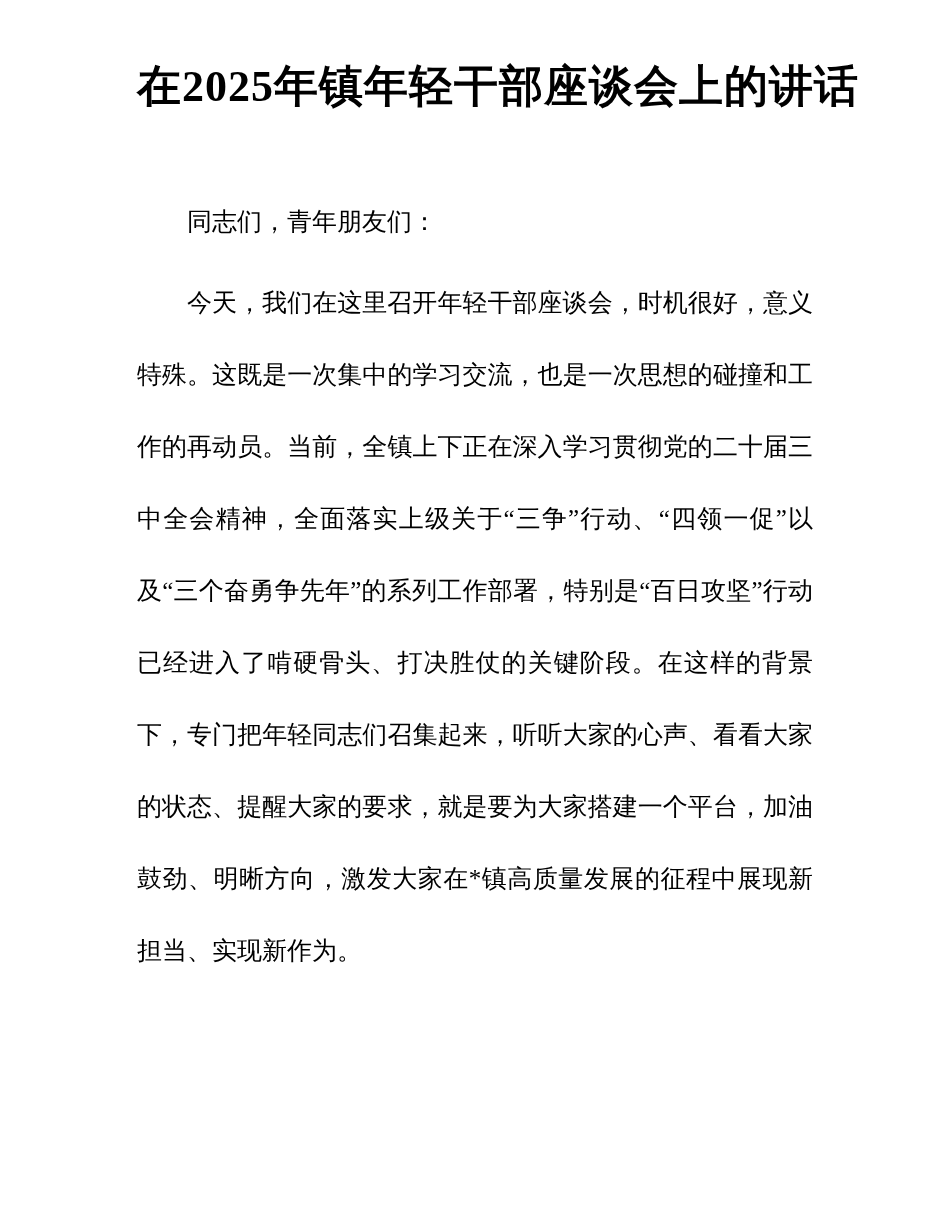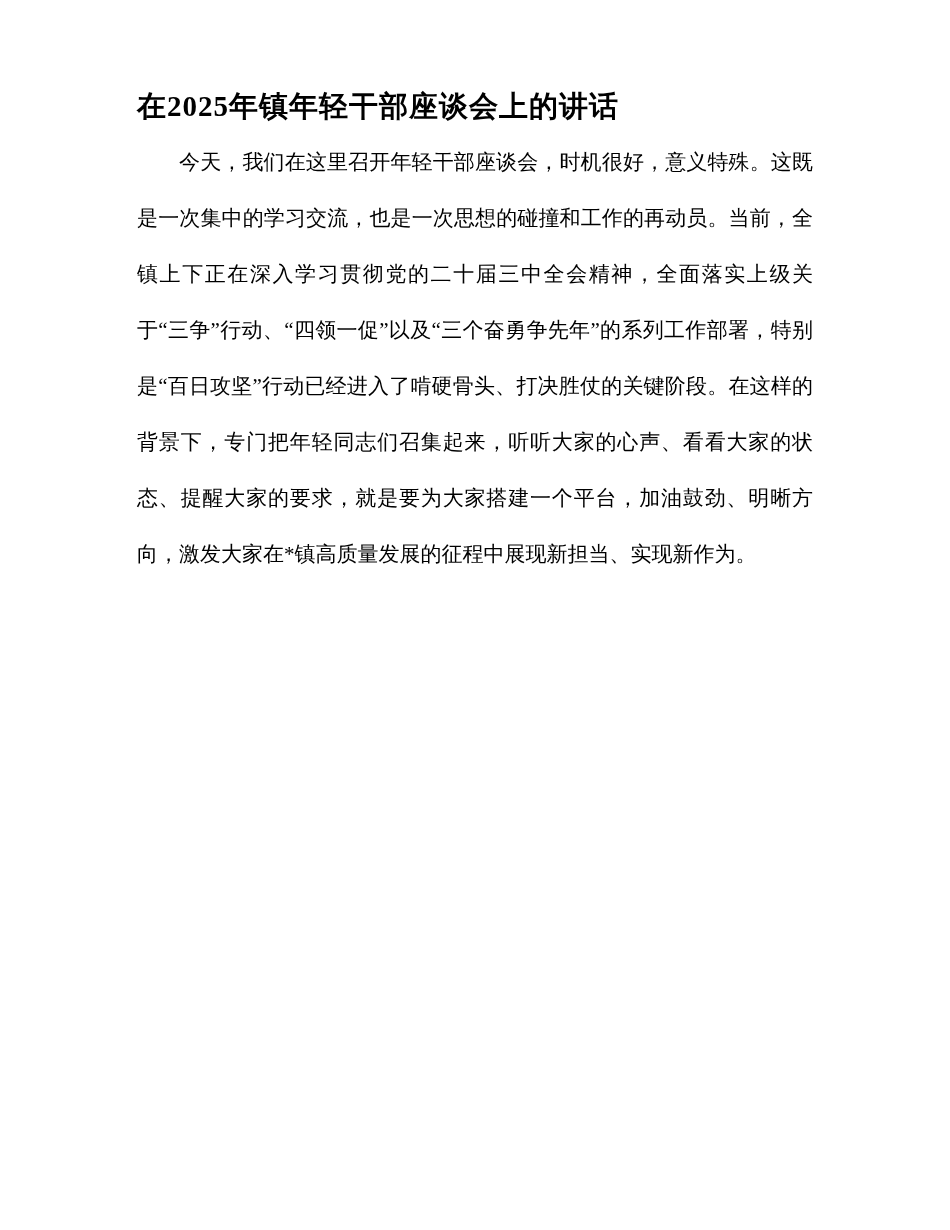--- a/index.html
+++ b/index.html
@@ -16,47 +16,48 @@
   }
   .page {
     box-sizing: border-box;
     width: 950px;
     height: 1230px;
     padding: 0 137px;
     background: #ffffff;
   }
   .doc-title {
     margin: 0;
-    padding-top: 78px;
-    font-size: 29px;
+    padding-top: 59px;
+    font-size: 44px;
     line-height: 56px;
     font-weight: 700;
-    text-align: left;
+    text-align: right;
     letter-spacing: 1px;
     white-space: nowrap;
   }
   .greeting {
     margin: 82px 0 20px 0;
     font-size: 25px;
     line-height: 50px;
     text-indent: 2em;
   }
   .para {
     margin: 0 0 20px 0;
-    font-size: 21px;
-    line-height: 56px;
+    font-size: 25px;
+    line-height: 72px;
     text-indent: 2em;
     text-align: justify;
     word-break: break-all;
     overflow-wrap: break-word;
     font-family: Liberation Serif, serif;
   }
 </style>
 </head>
 <body>
 
 <div class="page">
   <h1 class="doc-title">在2025年镇年轻干部座谈会上的讲话</h1>
 
+  <p class="greeting">同志们，青年朋友们：</p>
 
   <p class="para">今天，我们在这里召开年轻干部座谈会，时机很好，意义特殊。这既是一次集中的学习交流，也是一次思想的碰撞和工作的再动员。当前，全镇上下正在深入学习贯彻党的二十届三中全会精神，全面落实上级关于“三争”行动、“四领一促”以及“三个奋勇争先年”的系列工作部署，特别是“百日攻坚”行动已经进入了啃硬骨头、打决胜仗的关键阶段。在这样的背景下，专门把年轻同志们召集起来，听听大家的心声、看看大家的状态、提醒大家的要求，就是要为大家搭建一个平台，加油鼓劲、明晰方向，激发大家在*镇高质量发展的征程中展现新担当、实现新作为。</p>
 
 </div>
 
 </body></html>

